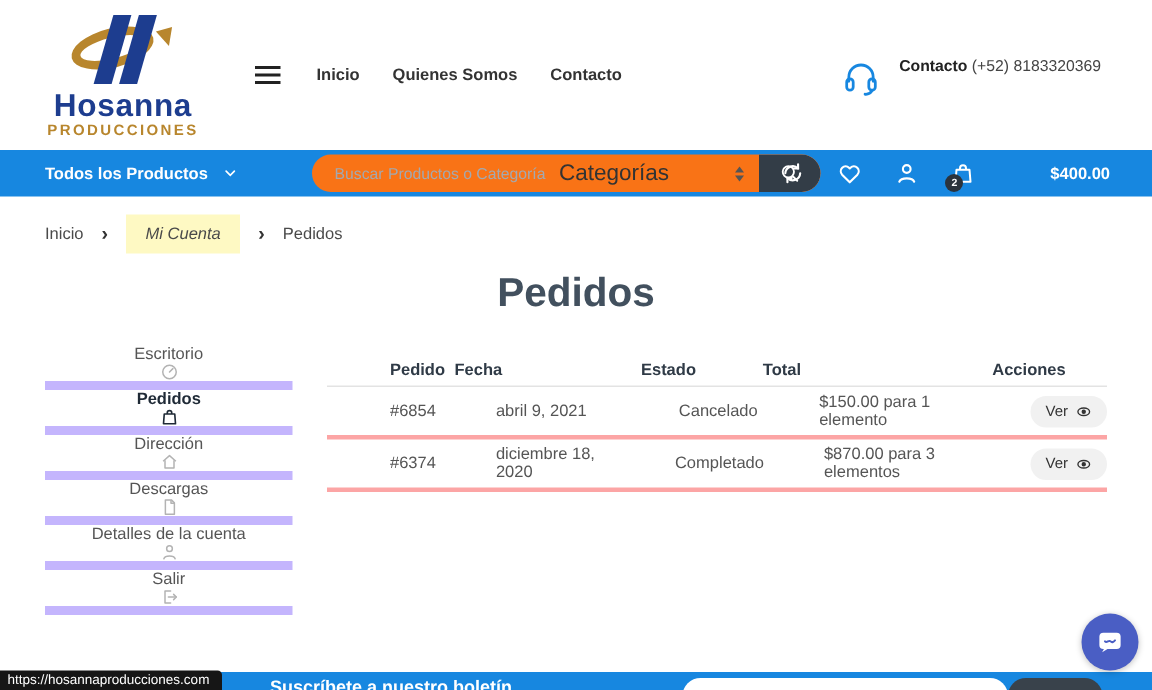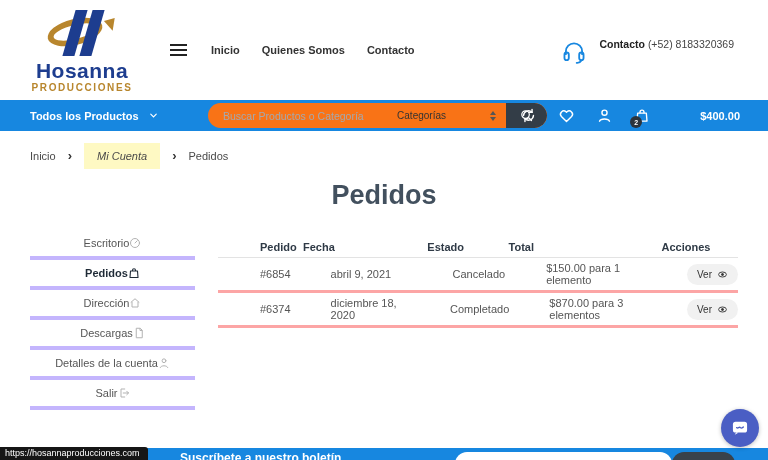--- a/index.html
+++ b/index.html
@@ -43,21 +43,21 @@
   
   .shopbar { position:absolute; top:100px; left:0; width:768px; height:31px; background:#1787e0; }
   .allprod { position:absolute; left:30px; top:0; height:31px; display:flex; align-items:center; gap:9px;
              color:#fff; font-size:11px; font-weight:bold; cursor:pointer; }
   .searchwrap { position:absolute; left:208px; top:3px; width:339px; height:25px; background:#f97316;
                 border-radius:14px; display:flex; align-items:center; overflow:hidden; }
   .searchwrap input { flex:1; border:0; outline:none; padding:0 8px 0 15px; font-size:10.5px;
                       color:#333; font-family:"Liberation Sans",sans-serif; background:transparent; }
   .searchwrap input::placeholder { color:#a3a9b0; }
   .cats { display:flex; align-items:center; gap:44px; padding-right:10px; cursor:pointer; }
-  .cats-label { font-size:10px; color:#333; }
+  .cats-label { font-size:15px; color:#333; }
   .spinner { display:flex; flex-direction:column; gap:2px; }
   .spinner i { width:0; height:0; border-left:3.5px solid transparent; border-right:3.5px solid transparent; display:block; }
   .spinner .up { border-bottom:4px solid #555; }
   .spinner .dn { border-top:4px solid #555; }
   .searchbtn { width:41px; height:25px; background:#333d47; border:0; border-radius:0 14px 14px 0;
                display:flex; align-items:center; justify-content:center; cursor:pointer; }
   .shopicons { position:absolute; right:28px; top:0; height:31px; display:flex; align-items:center; gap:21px; }
   .sicon { width:17px; height:17px; cursor:pointer; }
   .cartgroup { display:flex; align-items:center; gap:7px; cursor:pointer; }
   .bagwrap { position:relative; width:16px; height:17px; }
@@ -72,21 +72,21 @@
   .crumb.boxed { background:#fef9c3; padding:7px 13px;font-style:italic; }
   .crumb-sep { font-size:13px; font-weight:bold; color:#333; line-height:10px; }
 
   
   .pagetitle { position:absolute; top:180px; left:0; width:768px; text-align:center;
                font-size:27px; color:#42505e; }
 
   
   .sidebar { position:absolute; left:30px; top:230px; width:165px; }
   .side-item { height:30px; display:flex; align-items:center; justify-content:center;
-               border-bottom:4px solid #c4b5fd; cursor:pointer; }
+               border-bottom:6px solid #c4b5fd; cursor:pointer;flex-direction:column; }
   .side-label { font-size:11px; color:#555; }
   .side-item svg { width:12px; height:12px; stroke:#b3b3b3; }
   .side-item.active .side-label { font-weight:bold; color:#1f2a36; }
   .side-item.active svg { stroke:#1f2a36; }
 
   
   .orders { position:absolute; left:218px; top:236px; width:520px; }
   .trow { display:flex; align-items:center; }
   .thead { height:22px; border-bottom:1px solid #e3e3e3; }
   .thead .tc { font-size:11px; font-weight:bold; color:#2f3a46; }

